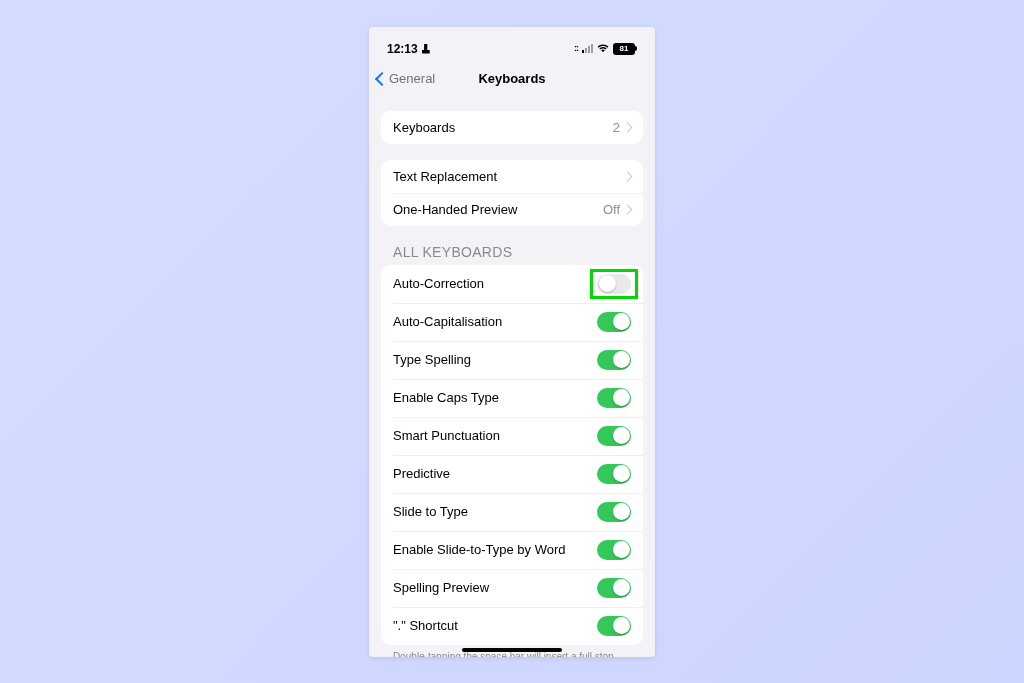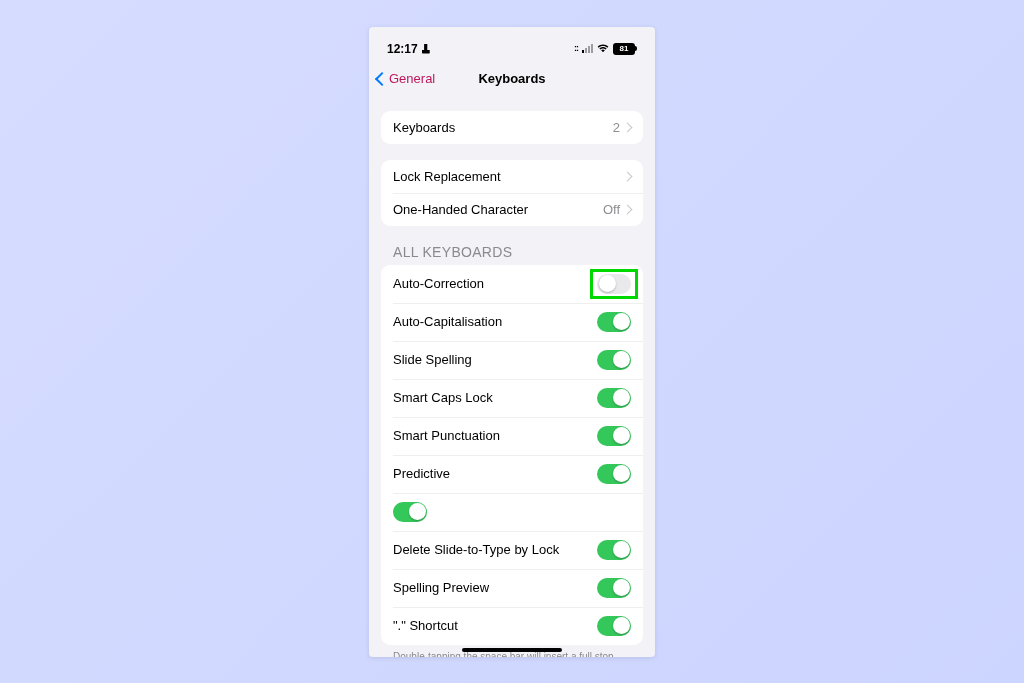--- a/index.html
+++ b/index.html
@@ -79,21 +79,21 @@
     position: relative;
     font-size: 13px;
   }
   .nav-title { font-weight: 600; color: #000; }
   .nav-back {
     position: absolute;
     left: 8px;
     display: flex;
     align-items: center;
     gap: 2px;
-    color: #be185d;
+    color: #737373;
     font-size: 13px;
   }
   .chevron-left {
     width: 8px; height: 8px;
     border-left: 2px solid #007aff;
     border-bottom: 2px solid #007aff;
     transform: rotate(45deg);
   }
   
   .content {
@@ -180,21 +180,21 @@
   }
 </style>
 </head>
 <body>
 
 <div class="bg">
   <div class="phone">
 
     <div class="status-bar">
       <div class="status-left">
-        <span>12:17</span>
+        <span>12:13</span>
         <span class="clip-icon"></span>
       </div>
       <div class="status-right">
         <span class="dots-icon">::</span>
         <span class="bars-icon">
             <span class="b1"></span>
             <span class="b2"></span>
             <span class="b3"></span>
             <span class="b4"></span>
           </span>
@@ -224,25 +224,25 @@
       <div class="group">
         <div class="row">
           <span class="row-label">Keyboards</span>
           <span class="row-value">2</span>
           <span class="chevron-right"></span>
         </div>
       </div>
 
       <div class="group">
         <div class="row">
-          <span class="row-label">Lock Replacement</span>
+          <span class="row-label">Text Replacement</span>
           <span class="chevron-right"></span>
         </div>
         <div class="row">
-          <span class="row-label">One-Handed Character</span>
+          <span class="row-label">One-Handed Preview</span>
           <span class="row-value">Off</span>
           <span class="chevron-right"></span>
         </div>
       </div>
 
       <div class="section-header">ALL KEYBOARDS</div>
 
       <div class="group" id="toggles-group">
           <div class="row">
             <span class="row-label">Auto-Correction</span>
@@ -251,50 +251,51 @@
               <div class="highlight-box" style="inset: -5px -7px;"></div>
             </div>
           </div>
           <div class="row">
             <span class="row-label">Auto-Capitalisation</span>
             <div class="switch on">
               <div class="knob"></div>
             </div>
           </div>
           <div class="row">
-            <span class="row-label">Slide Spelling</span>
-            <div class="switch on">
-              <div class="knob"></div>
-            </div>
-          </div>
-          <div class="row">
-            <span class="row-label">Smart Caps Lock</span>
+            <span class="row-label">Type Spelling</span>
+            <div class="switch on">
+              <div class="knob"></div>
+            </div>
+          </div>
+          <div class="row">
+            <span class="row-label">Enable Caps Type</span>
             <div class="switch on">
               <div class="knob"></div>
             </div>
           </div>
           <div class="row">
             <span class="row-label">Smart Punctuation</span>
             <div class="switch on">
               <div class="knob"></div>
             </div>
           </div>
           <div class="row">
             <span class="row-label">Predictive</span>
             <div class="switch on">
               <div class="knob"></div>
             </div>
           </div>
           <div class="row">
-            <div class="switch on">
-              <div class="knob"></div>
-            </div>
-          </div>
-          <div class="row">
-            <span class="row-label">Delete Slide-to-Type by Lock</span>
+            <span class="row-label">Slide to Type</span>
+            <div class="switch on">
+              <div class="knob"></div>
+            </div>
+          </div>
+          <div class="row">
+            <span class="row-label">Enable Slide-to-Type by Word</span>
             <div class="switch on">
               <div class="knob"></div>
             </div>
           </div>
           <div class="row">
             <span class="row-label">Spelling Preview</span>
             <div class="switch on">
               <div class="knob"></div>
             </div>
           </div>

